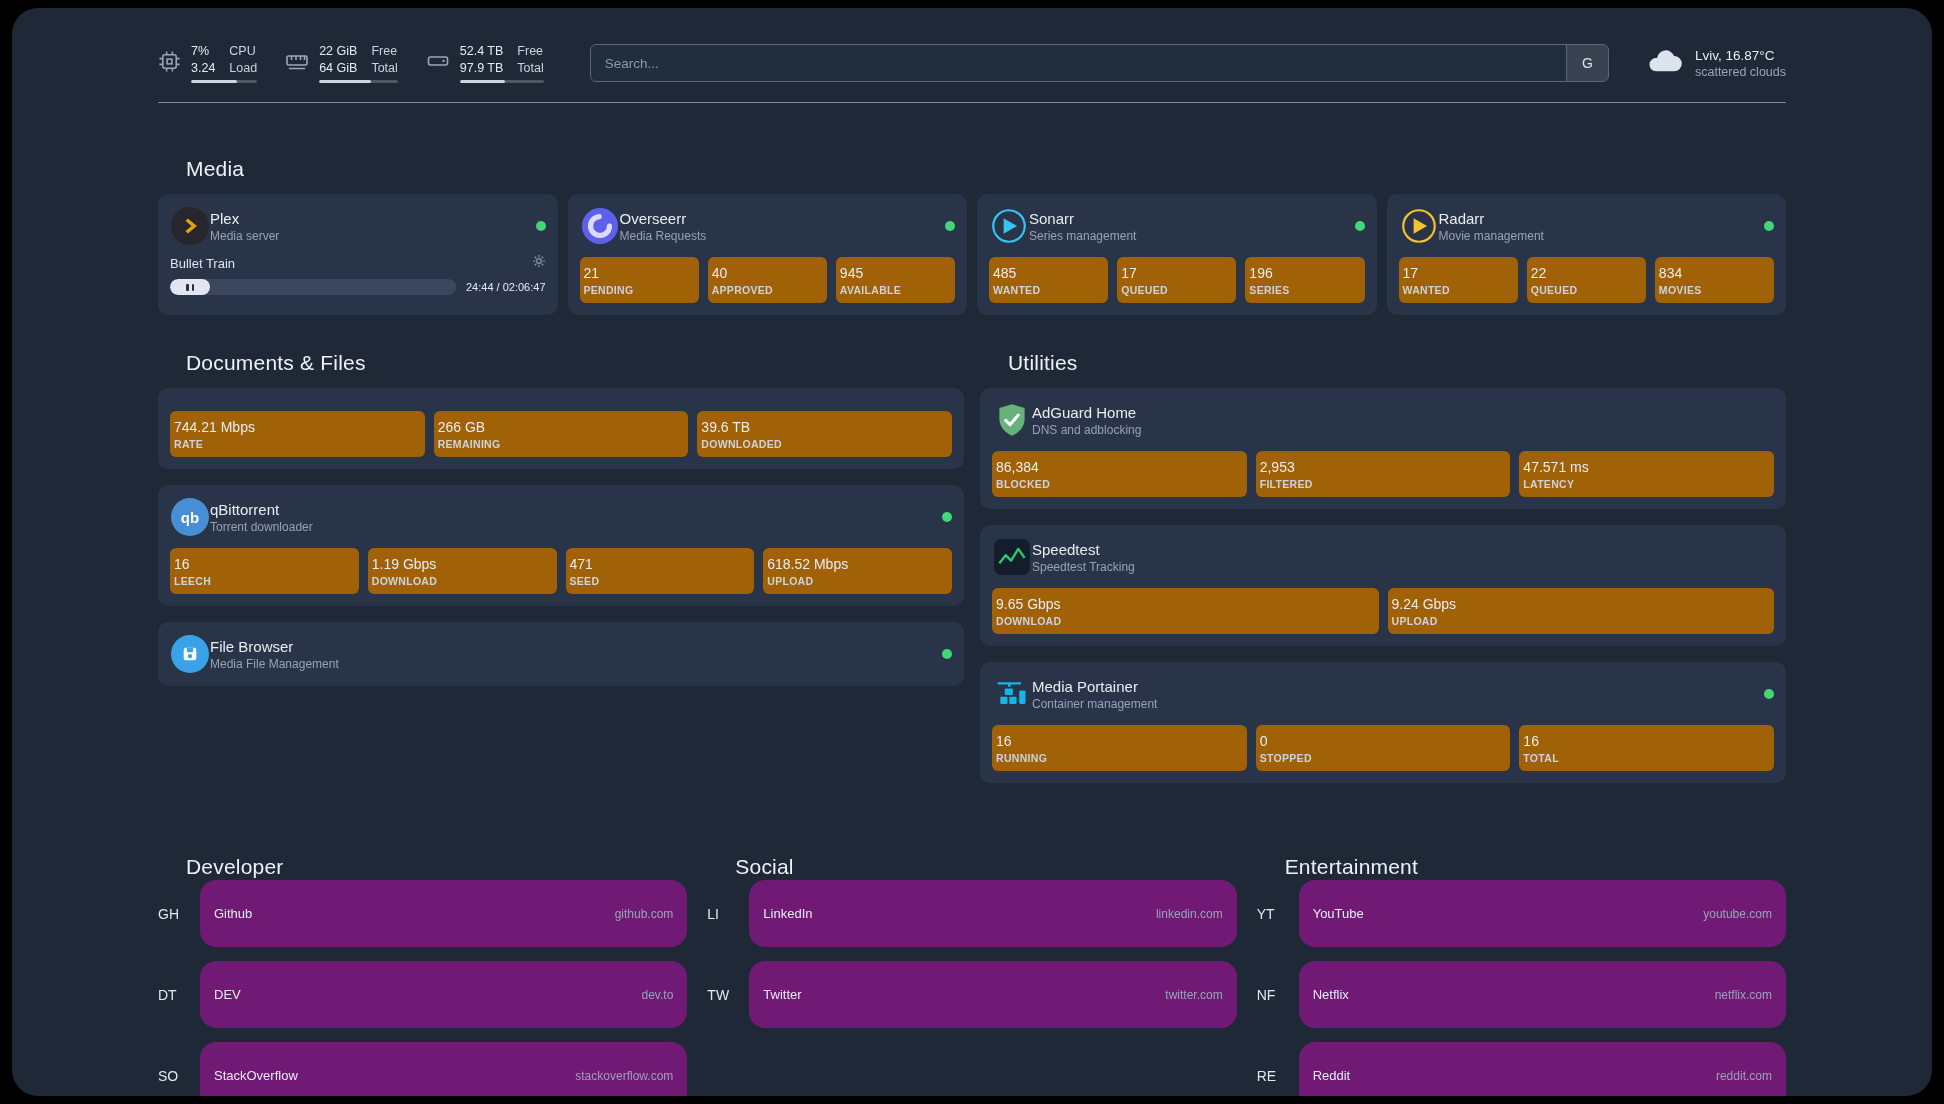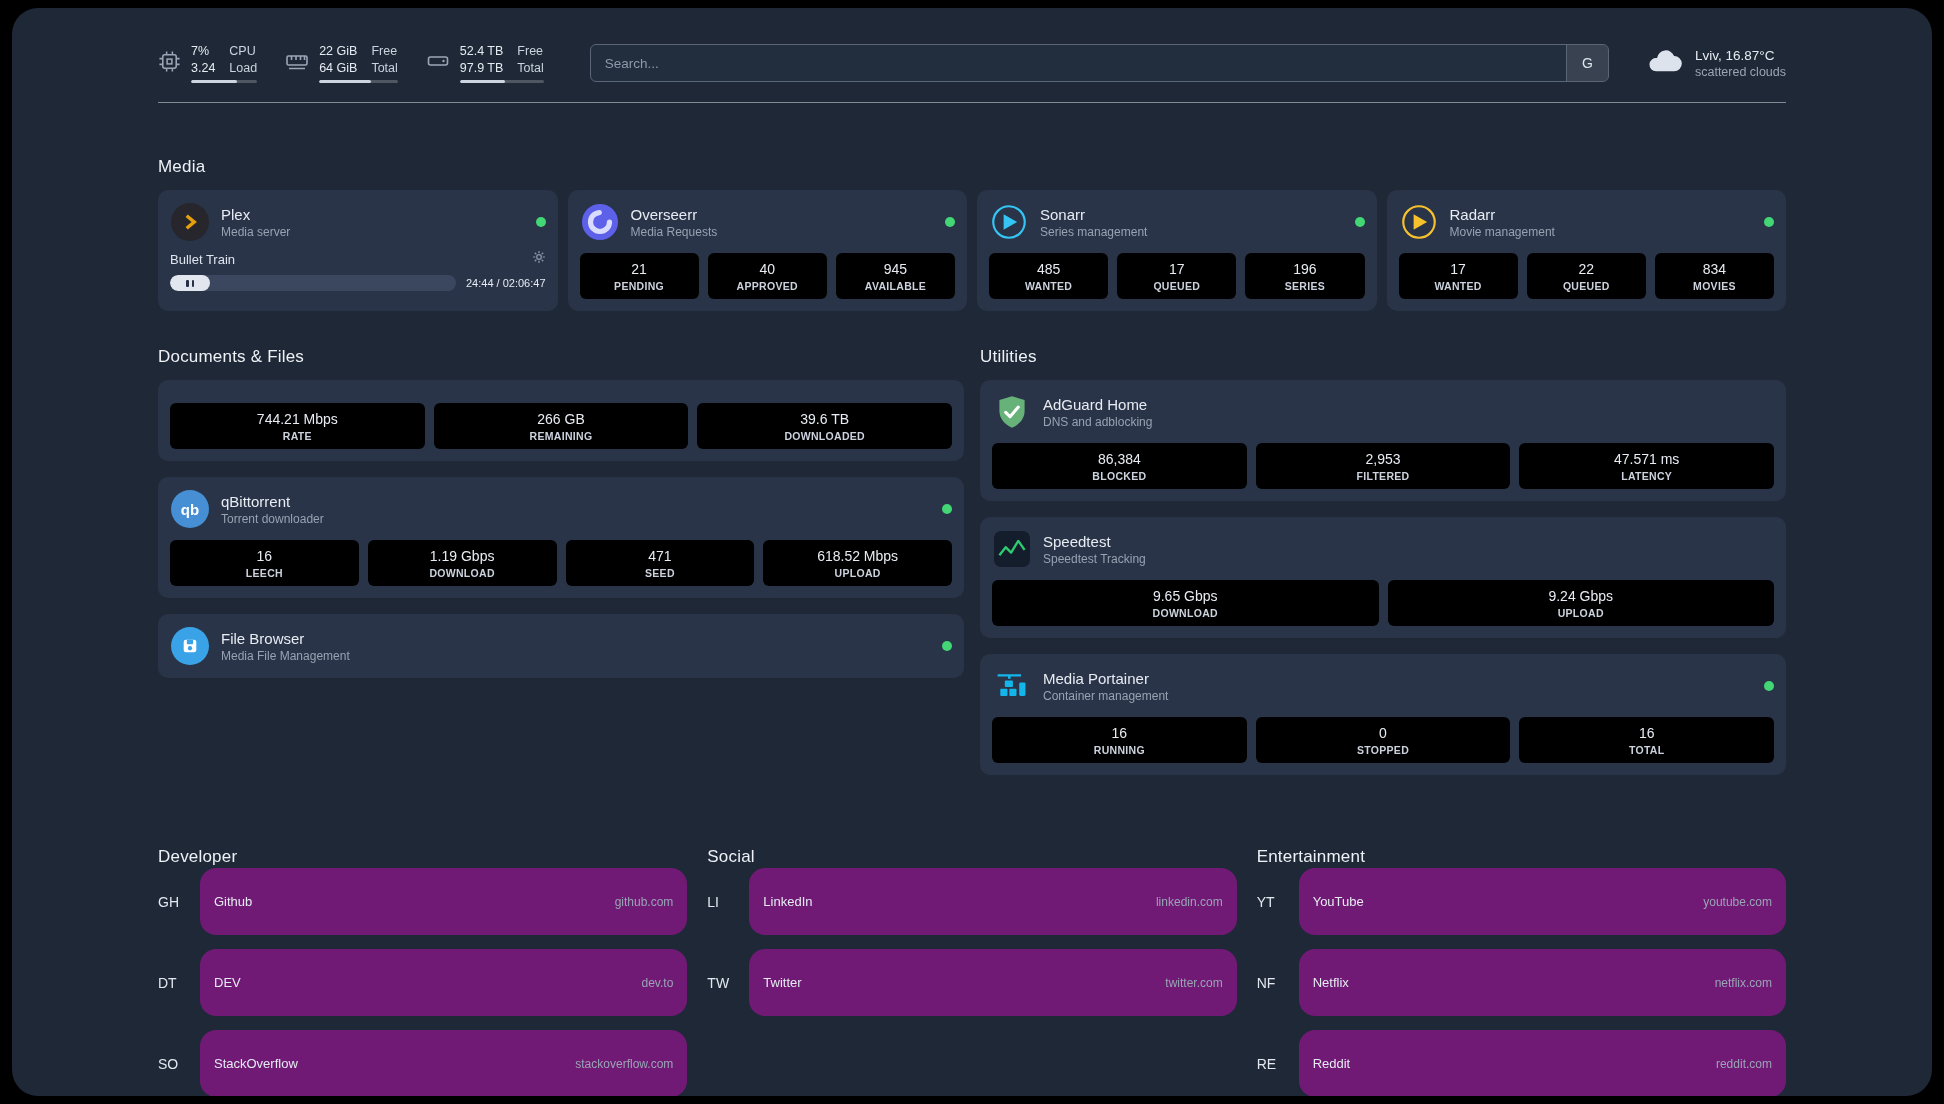--- a/index.html
+++ b/index.html
@@ -25,34 +25,34 @@
   .searchbox input::placeholder { color:#8e98ab; }
   .search-btn { width:42px; display:flex; align-items:center; justify-content:center;
                 background:rgba(255,255,255,0.10); border-left:1px solid #5a6578;
                 color:#dfe5ee; font-size:14px; cursor:pointer; }
   .weather { display:flex; align-items:center; gap:12px; }
   .weather-text .w1 { color:#e6ebf2; font-size:13.5px; }
   .weather-text .w2 { color:#9aa4b5; font-size:12.5px; margin-top:2px; }
   .divider { border-bottom:1px solid rgba(230,235,242,0.5); margin-top:18px; }
 
   
-  .section-title { color:#eef1f6; font-size:17px; font-weight:500; letter-spacing:0.2px; }
+  .section-title { color:#eef1f6; font-size:21px; font-weight:500; letter-spacing:0.2px;margin-left:28px; }
   .media-section { margin-top:54px; }
   .media-grid { display:grid; grid-template-columns:repeat(4,1fr); gap:10px; margin-top:13px; }
   .mid-grid { display:grid; grid-template-columns:1fr 1fr; gap:16px; margin-top:36px; }
   .col-cards { display:flex; flex-direction:column; gap:16px; margin-top:13px; }
 
   .card { background:#293448; border-radius:10px; padding:12px; cursor:pointer; }
-  .card-header { display:flex; align-items:center; gap:11px; }
+  .card-header { display:flex; align-items:center; }
   .svc-icon { width:40px; height:40px; flex:none; display:flex; align-items:center; justify-content:center; }
   .svc-name { color:#e8ecf3; font-size:15px; font-weight:500; }
   .svc-desc { color:#98a2b3; font-size:12px; margin-top:2px; }
   .status-dot { width:10px; height:10px; border-radius:50%; background:#43d675; margin-left:auto; flex:none; }
   .stats { display:flex; gap:9px; margin-top:11px; }
-  .stat { flex:1; background:#000000; border-radius:6px; text-align:center; padding:8px 4px 7px; }
+  .stat { flex:1; background:#a16207; border-radius:6px; padding:8px 4px 7px; }
   .stat-value { color:#e8ecf3; font-size:14px; }
   .stat-label { color:#ccd3de; font-size:10.5px; font-weight:700; letter-spacing:0.3px; margin-top:3px; }
 
   
   .player { margin-top:8px; }
   .player-row1 { display:flex; align-items:center; justify-content:space-between; }
   .player-title { color:#dfe5ee; font-size:13px; }
   .player-row2 { display:flex; align-items:center; margin-top:7px; }
   .player-track { flex:1; height:16px; background:#3b475e; border-radius:8px; position:relative; overflow:hidden; }
   .player-pill { width:40px; height:16px; background:#e2e7ef; border-radius:8px;

